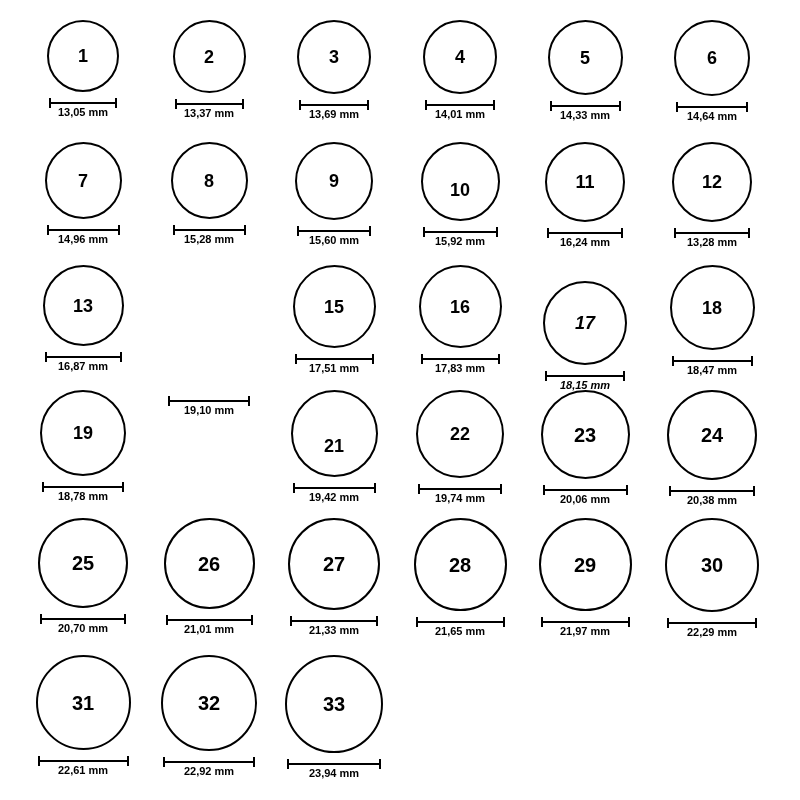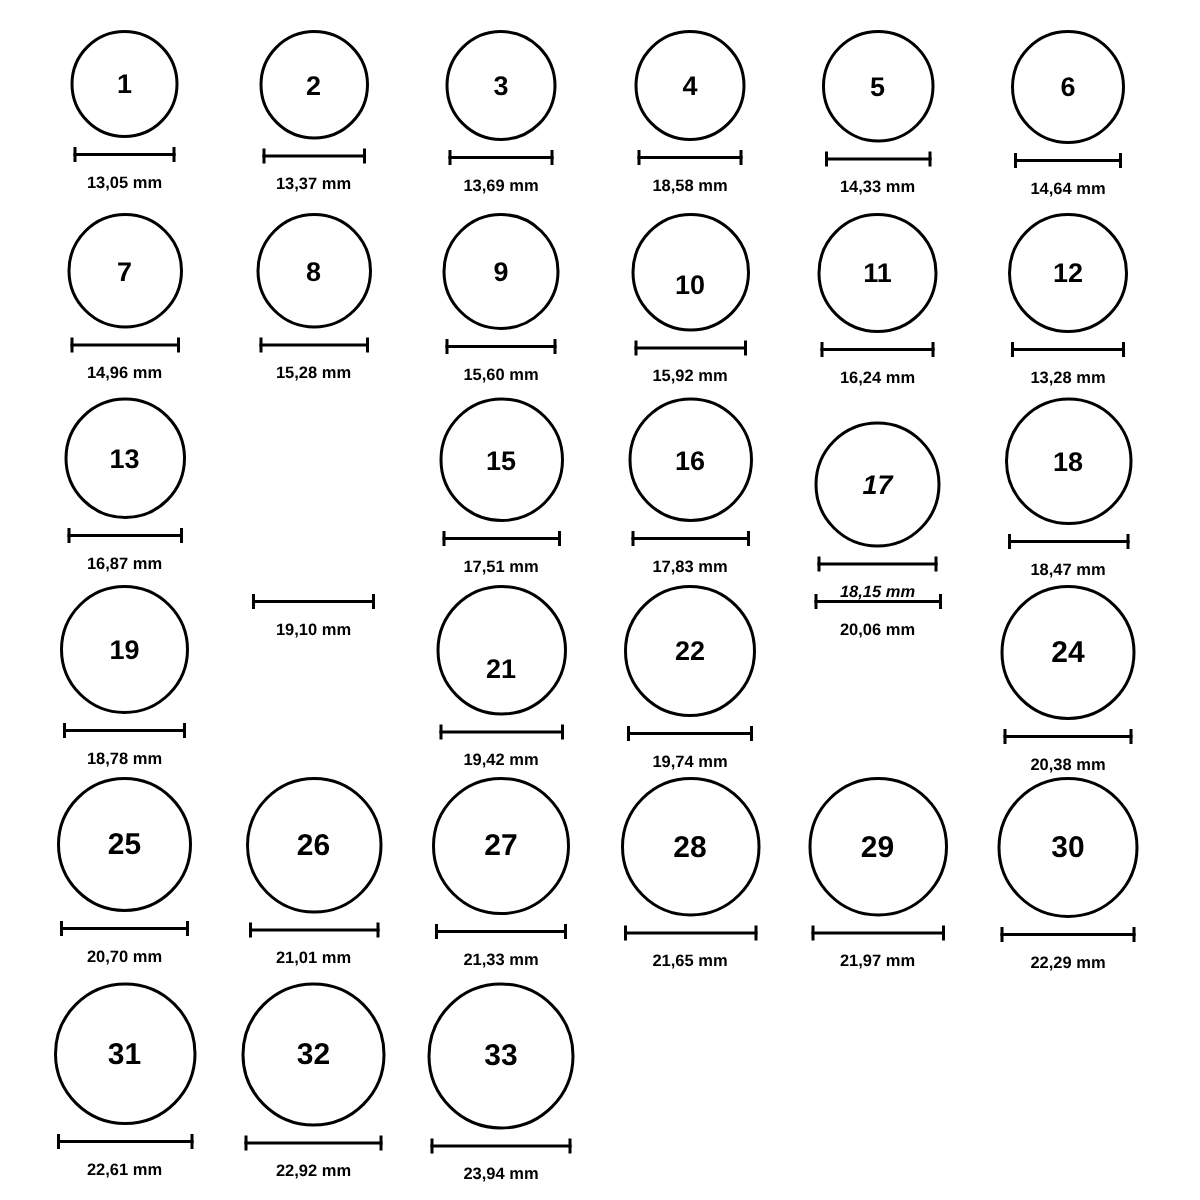--- a/index.html
+++ b/index.html
@@ -55,21 +55,21 @@
   .measure .cap {
     position: absolute;
     top: 0;
     width: 2px;
     height: 10px;
     background: #000000;
   }
   .measure .cap.left { left: 0; }
   .measure .cap.right { right: 0; }
   .ring-label {
-    margin-top: 10px;
+    margin-top: 0;
     font-size: 11px;
     font-weight: bold;
     color: #000000;
     white-space: nowrap;
     letter-spacing: 0px;
   }
 </style>
 </head>
 <body>
 
@@ -109,21 +109,21 @@
     </div>
     <div class="ring-cell" style="left: 414px; top: 20px; width: 92px;">
       <div class="ring-circle" style="width: 74px; height: 74px; border-color: rgb(0, 0, 0);">
         <span class="ring-number" style="font-size: 18px;">4</span>
       </div>
       <div class="measure" style="width: 70px;">
         <div class="bar"></div>
         <div class="cap left"></div>
         <div class="cap right"></div>
       </div>
-      <div class="ring-label">18,58 mm</div>
+      <div class="ring-label">14,01 mm</div>
     </div>
     <div class="ring-cell" style="left: 539px; top: 20px; width: 92px;">
       <div class="ring-circle" style="width: 75px; height: 75px; border-color: rgb(0, 0, 0);">
         <span class="ring-number" style="font-size: 18px;">5</span>
       </div>
       <div class="measure" style="width: 71px;">
         <div class="bar"></div>
         <div class="cap left"></div>
         <div class="cap right"></div>
       </div>
@@ -296,20 +296,23 @@
         <span class="ring-number" style="font-size: 18px;">22</span>
       </div>
       <div class="measure" style="width: 84px;">
         <div class="bar"></div>
         <div class="cap left"></div>
         <div class="cap right"></div>
       </div>
       <div class="ring-label">19,74 mm</div>
     </div>
     <div class="ring-cell" style="left: 539px; top: 390px; width: 92px;">
+      <div class="ring-circle" style="width: 89px; height: 89px; border-color: rgb(0, 0, 0);">
+        <span class="ring-number" style="font-size: 20px;">23</span>
+      </div>
       <div class="measure" style="width: 85px;">
         <div class="bar"></div>
         <div class="cap left"></div>
         <div class="cap right"></div>
       </div>
       <div class="ring-label">20,06 mm</div>
     </div>
     <div class="ring-cell" style="left: 666px; top: 390px; width: 92px;">
       <div class="ring-circle" style="width: 90px; height: 90px; border-color: rgb(0, 0, 0);">
         <span class="ring-number" style="font-size: 20px;">24</span>

